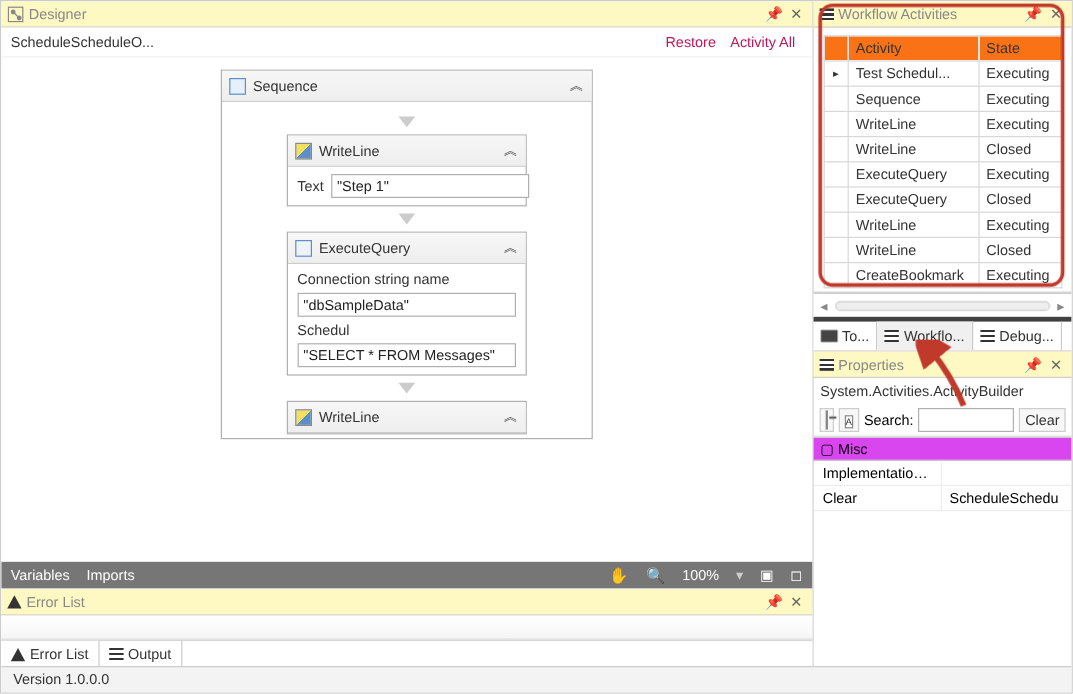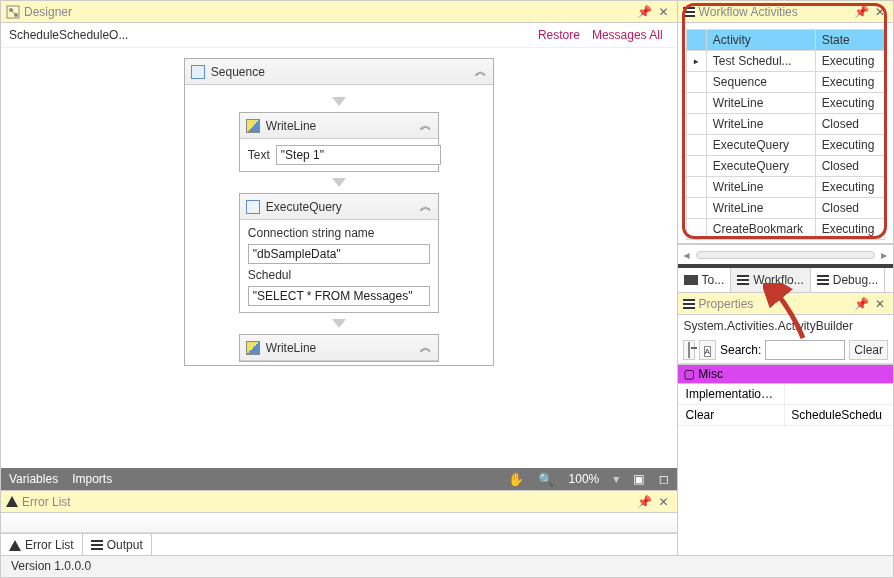--- a/index.html
+++ b/index.html
@@ -39,21 +39,21 @@
 .errortabs { display: flex; border-top: 1px solid #ccc; background: #fff; }
 .errortabs .t { padding: 4px 8px; border-right: 1px solid #ccc; display: flex; align-items: center; gap: 4px; color: #333; }
 .errortabs .t.active { background: #fff; }
 .empty { height: 20px; background: linear-gradient(#fff,#f6f6f6); border-bottom: 1px solid #ddd; }
 
 
 .wf-panel { border-bottom: 1px solid #ccc; position: relative; }
 .annot { position: absolute; inset: 2px 6px 4px 4px; border: 3px solid #c0392b; border-radius: 12px; pointer-events: none; }
 .wf-tbl { width: 100%; border-collapse: collapse; }
 .wf-tbl th, .wf-tbl td { border: 1px solid #d8d8d8; padding: 3px 6px; text-align: left; color: #333; font-weight: normal; height: 20px; white-space: nowrap; overflow: hidden; }
-.wf-tbl th { background: #7dd3fc; }
+.wf-tbl th { background: #f97316; }
 .wf-wrap { padding: 6px 8px 6px 8px; max-height: 220px; overflow: auto; }
 .pointer { font-family: monospace; color: #666; padding-right: 2px; }
 
 .hscroll { height: 20px; background: #fff; border-top: 1px solid #ccc; display: flex; align-items: center; padding: 0 6px; color: #888; }
 .hscroll .track { flex: 1; height: 8px; background: #eee; border: 1px solid #ccc; border-radius: 4px; margin: 0 6px; position: relative; }
 
 .tabstrip { display: flex; border-top: 4px solid #404040; border-bottom: 1px solid #ccc; background: #fff; }
 .tabstrip .tab { padding: 5px 6px; border-right: 1px solid #ccc; display: flex; align-items: center; gap: 4px; color: #333; cursor: pointer; white-space: nowrap; overflow: hidden; }
 .tabstrip .tab.active { background: #f0f0f0; }
 
@@ -100,21 +100,21 @@
               <line x1="5" y1="5" x2="10" y2="10" stroke="#888"></line>
             </svg>
             <span>Designer</span>
           </span>
         <span class="ctrl">📌</span>
         <span class="ctrl">✕</span>
       </div>
       <div class="des-top">
         <span class="crumb">ScheduleScheduleO...</span>
         <span class="lnk">Restore</span>
-        <span class="lnk">Messages All</span>
+        <span class="lnk">Activity All</span>
       </div>
       <div class="canvas">
         <div class="seq-outer">
           <div class="node-hdr">
             <span class="ico ico-seq"></span>
             <span>Sequence</span>
             <span class="chev">︽</span>
           </div>
           <div class="seq-body">
             <div class="tri-down"></div>

